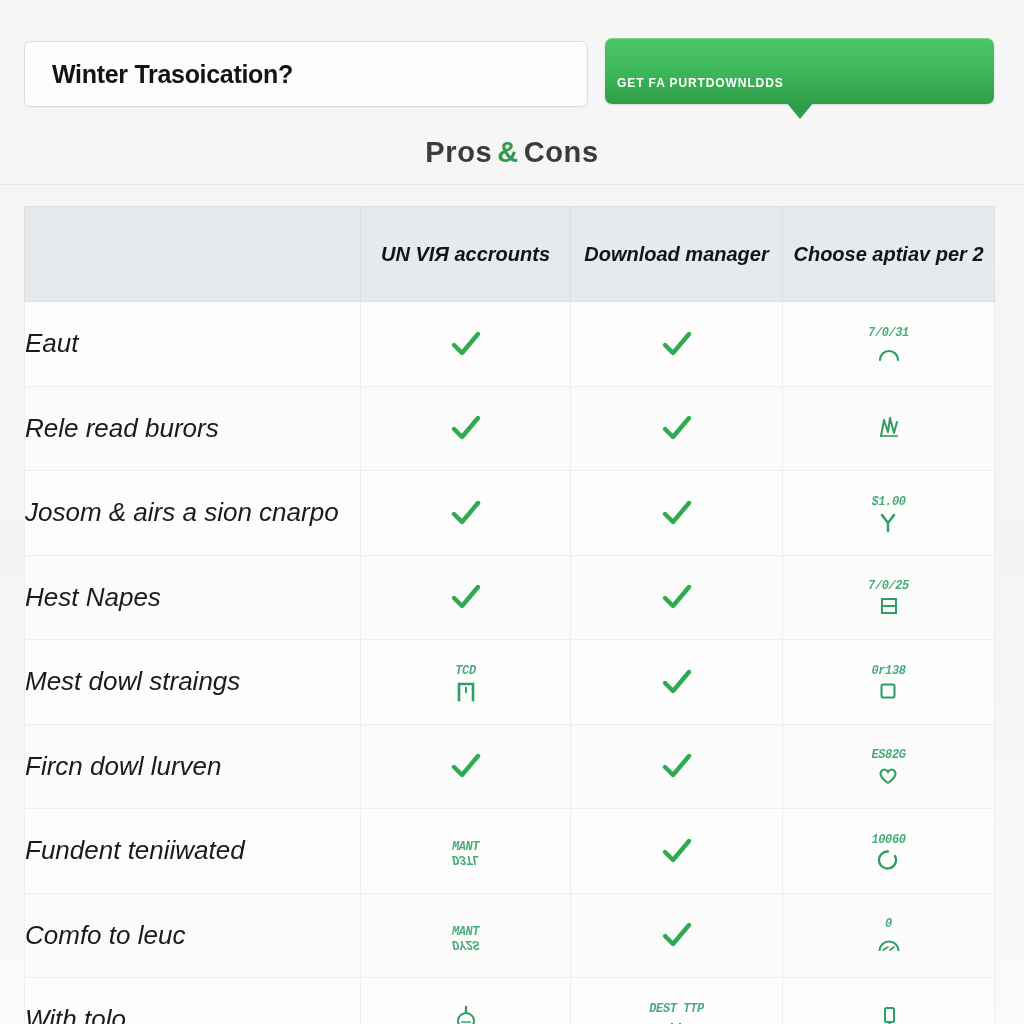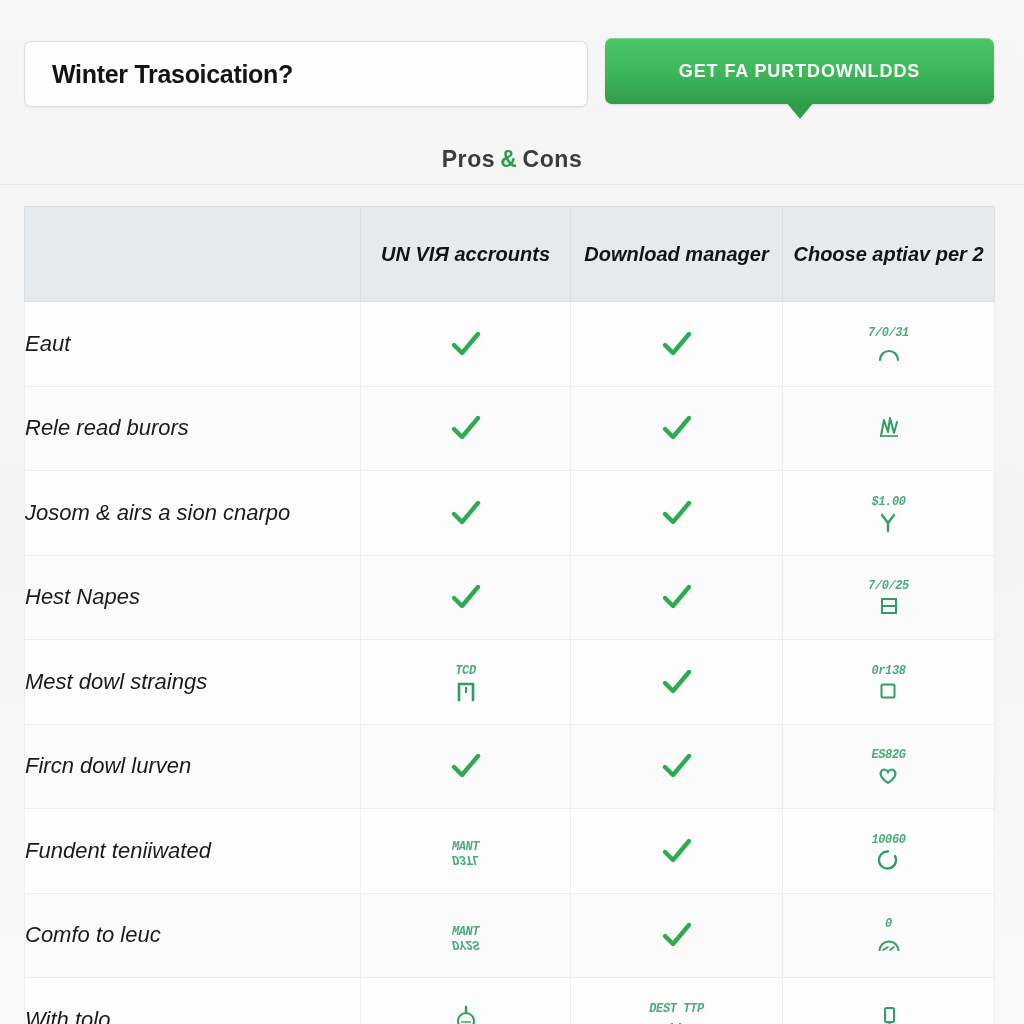--- a/index.html
+++ b/index.html
@@ -61,47 +61,47 @@
     position: absolute;
     left: 0; top: 0;
     width: 389px;
     height: 66px;
     border-radius: 7px;
     border: none;
     background: linear-gradient(180deg, #4cc468 0%, #3fba5c 45%, #2f9e49 100%);
     box-shadow: inset 0 1px 0 rgba(255,255,255,0.28), 0 1px 2px rgba(0,0,0,0.12);
     color: #ffffff;
     font-family: "Liberation Sans", sans-serif;
-    font-size: 18px;
+    font-size: 12px;
     font-weight: 700;
     letter-spacing: 0.9px;
-    text-align: center;
+    text-align: left;
     line-height: 66px;
     cursor: pointer;
-    padding: 0;
+    padding: 12px;
     white-space: nowrap;
   }
   .cta-tail {
     position: absolute;
     left: 181px;
     top: 64px;
     width: 0; height: 0;
     border-left: 14px solid transparent;
     border-right: 14px solid transparent;
     border-top: 17px solid #2f9e49;
   }
 
   
   .section-title {
     position: absolute;
     left: 0;
-    top: 146px;
+    top: 136px;
     width: 1024px;
     text-align: center;
-    font-size: 23px;
+    font-size: 29px;
     font-weight: 700;
     color: #3b3b3b;
     letter-spacing: 0.6px;
   }
   .section-title .amp {
     color: #2d9b4b;
     padding: 0 5px;
   }
   .title-rule {
     position: absolute;
@@ -150,21 +150,21 @@
 
   table.cmp tbody tr { background: #fdfdfd; }
   table.cmp tbody tr:nth-child(even) { background: #fbfbfb; }
   table.cmp tbody td {
     height: 83.5px;
     vertical-align: middle;
     border-color: #eceef0;
   }
   td.label {
     padding-left: 27px;
-    font-size: 22px;
+    font-size: 26px;
     color: #1b1b1b;
     white-space: nowrap;
     overflow: hidden;
     margin-left: 44px;
   }
   td.cellval {
     text-align: center;
   }
 
   .chk {

